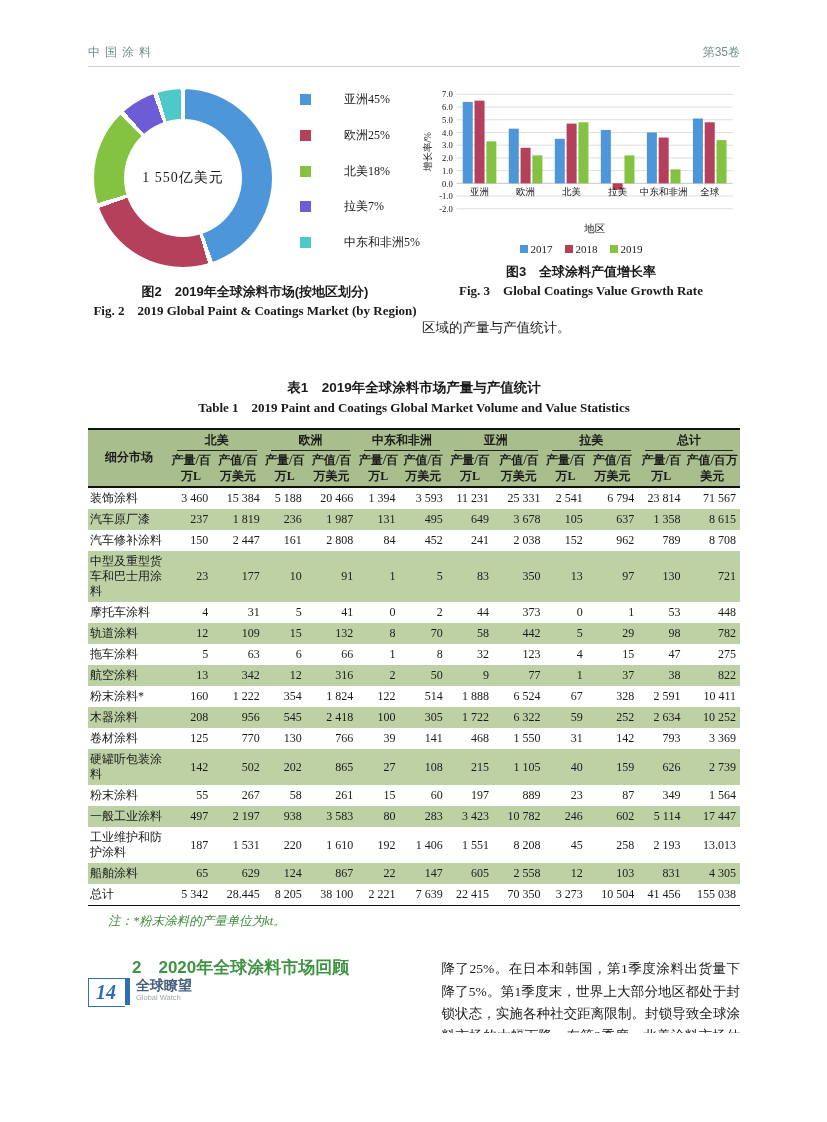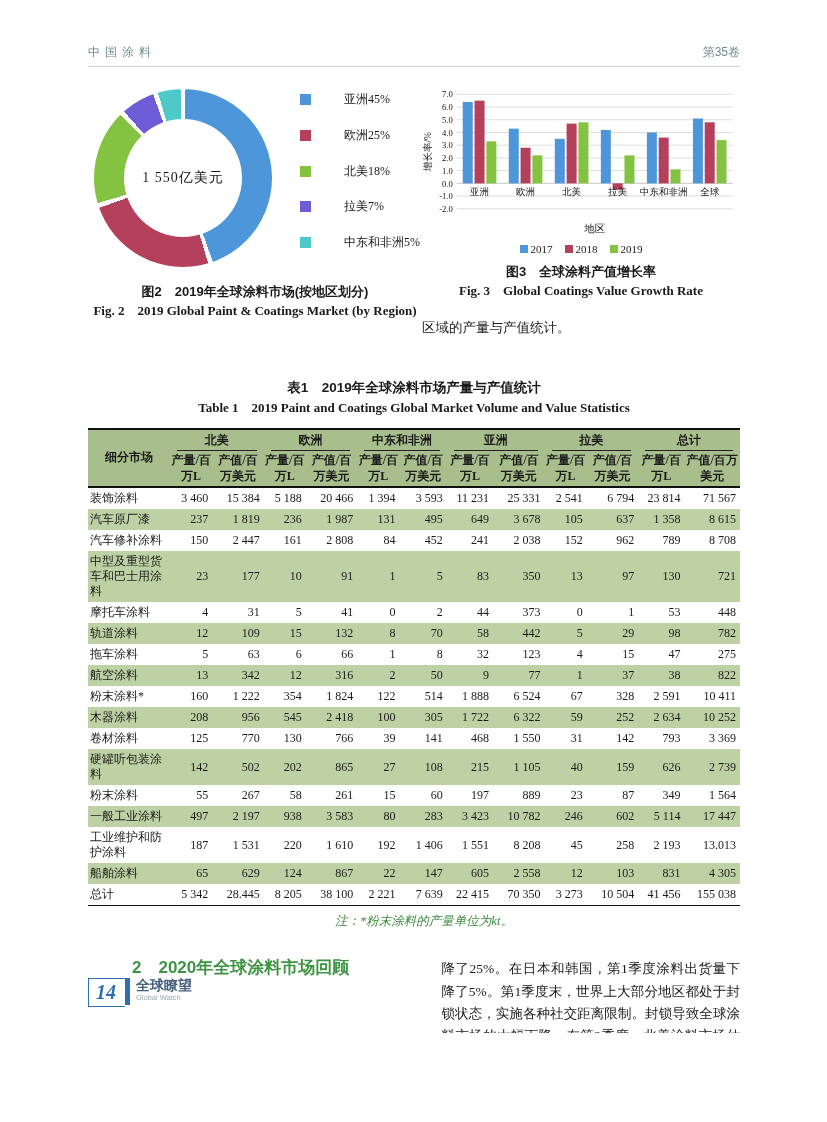--- a/index.html
+++ b/index.html
@@ -73,21 +73,21 @@
   table.market thead tr.sub th, table.market thead th.rowhead { border-bottom:2px solid #111; }
   table.market th.region { padding:3px 0 0 0; }
   table.market th.region .rule { display:block; margin:0 7px; padding-bottom:2px; border-bottom:1px solid #222; }
   table.market td {
     padding:3px 4px 3px 2px; text-align:right; white-space:nowrap; line-height:1.25;
     vertical-align:middle;
   }
   table.market td.lbl { text-align:left; white-space:normal; padding-left:2px; width:82px; }
   table.market tbody tr:nth-child(even) { background:#bed1a5; }
   .tbl-note {
-    margin-top:7px; padding-left:20px; color:#3b8c3b; font-size:12.5px; font-style:italic;text-align:center;
+    margin-top:7px; padding-left:20px; color:#3b8c3b; font-size:12.5px; font-style:italic;
   }
 
   
   .sect { display:flex; gap:11px; margin-top:26px;margin-left:44px; }
   .col { width:315px; }
   .sect h2 {
     margin:0 0 10px 0; font-size:17px; color:#3f9444;
     font-family:"Liberation Sans", sans-serif; font-weight:bold;
   }
   .sect p { margin:0; font-size:13.5px; line-height:1.65; text-align:justify; }

